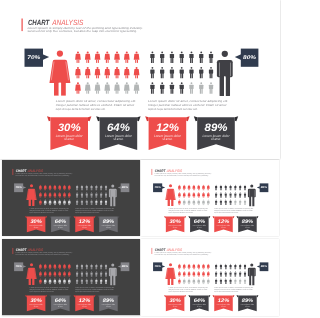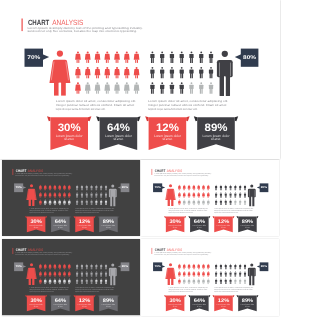--- a/index.html
+++ b/index.html
@@ -1,18 +1,18 @@
 <!DOCTYPE html>
 <html><head>
 <meta charset="utf-8">
 <style>
   html,body{margin:0;padding:0;background:#ffffff;}
   body{width:281px;height:318px;overflow:hidden;font-family:"Liberation Sans",sans-serif;-webkit-font-smoothing:antialiased;text-rendering:geometricPrecision;}
   svg text{-webkit-font-smoothing:antialiased;}
-  .stage{position:relative;width:281px;height:318px;}
+  .stage{position:relative;width:281px;height:318px;font-style:italic;}
   .slide{position:absolute;overflow:hidden;}
   .slide svg{display:block;}
   #hero{left:0px;top:0px;width:280px;height:159px;background:#fff;box-shadow:0 0 1.6px rgba(0,0,0,.30);}
   .thumb{box-shadow:0 0 1.2px rgba(0,0,0,.22);}
   #t0{left:1.6px;top:159.8px;width:138px;height:76.5px;}
   #t1{left:141.2px;top:159.8px;width:138px;height:76.5px;}
   #t2{left:1.6px;top:239.4px;width:138px;height:76.5px;}
   #t3{left:141.2px;top:239.4px;width:138px;height:76.5px;}
 </style>
 </head>

